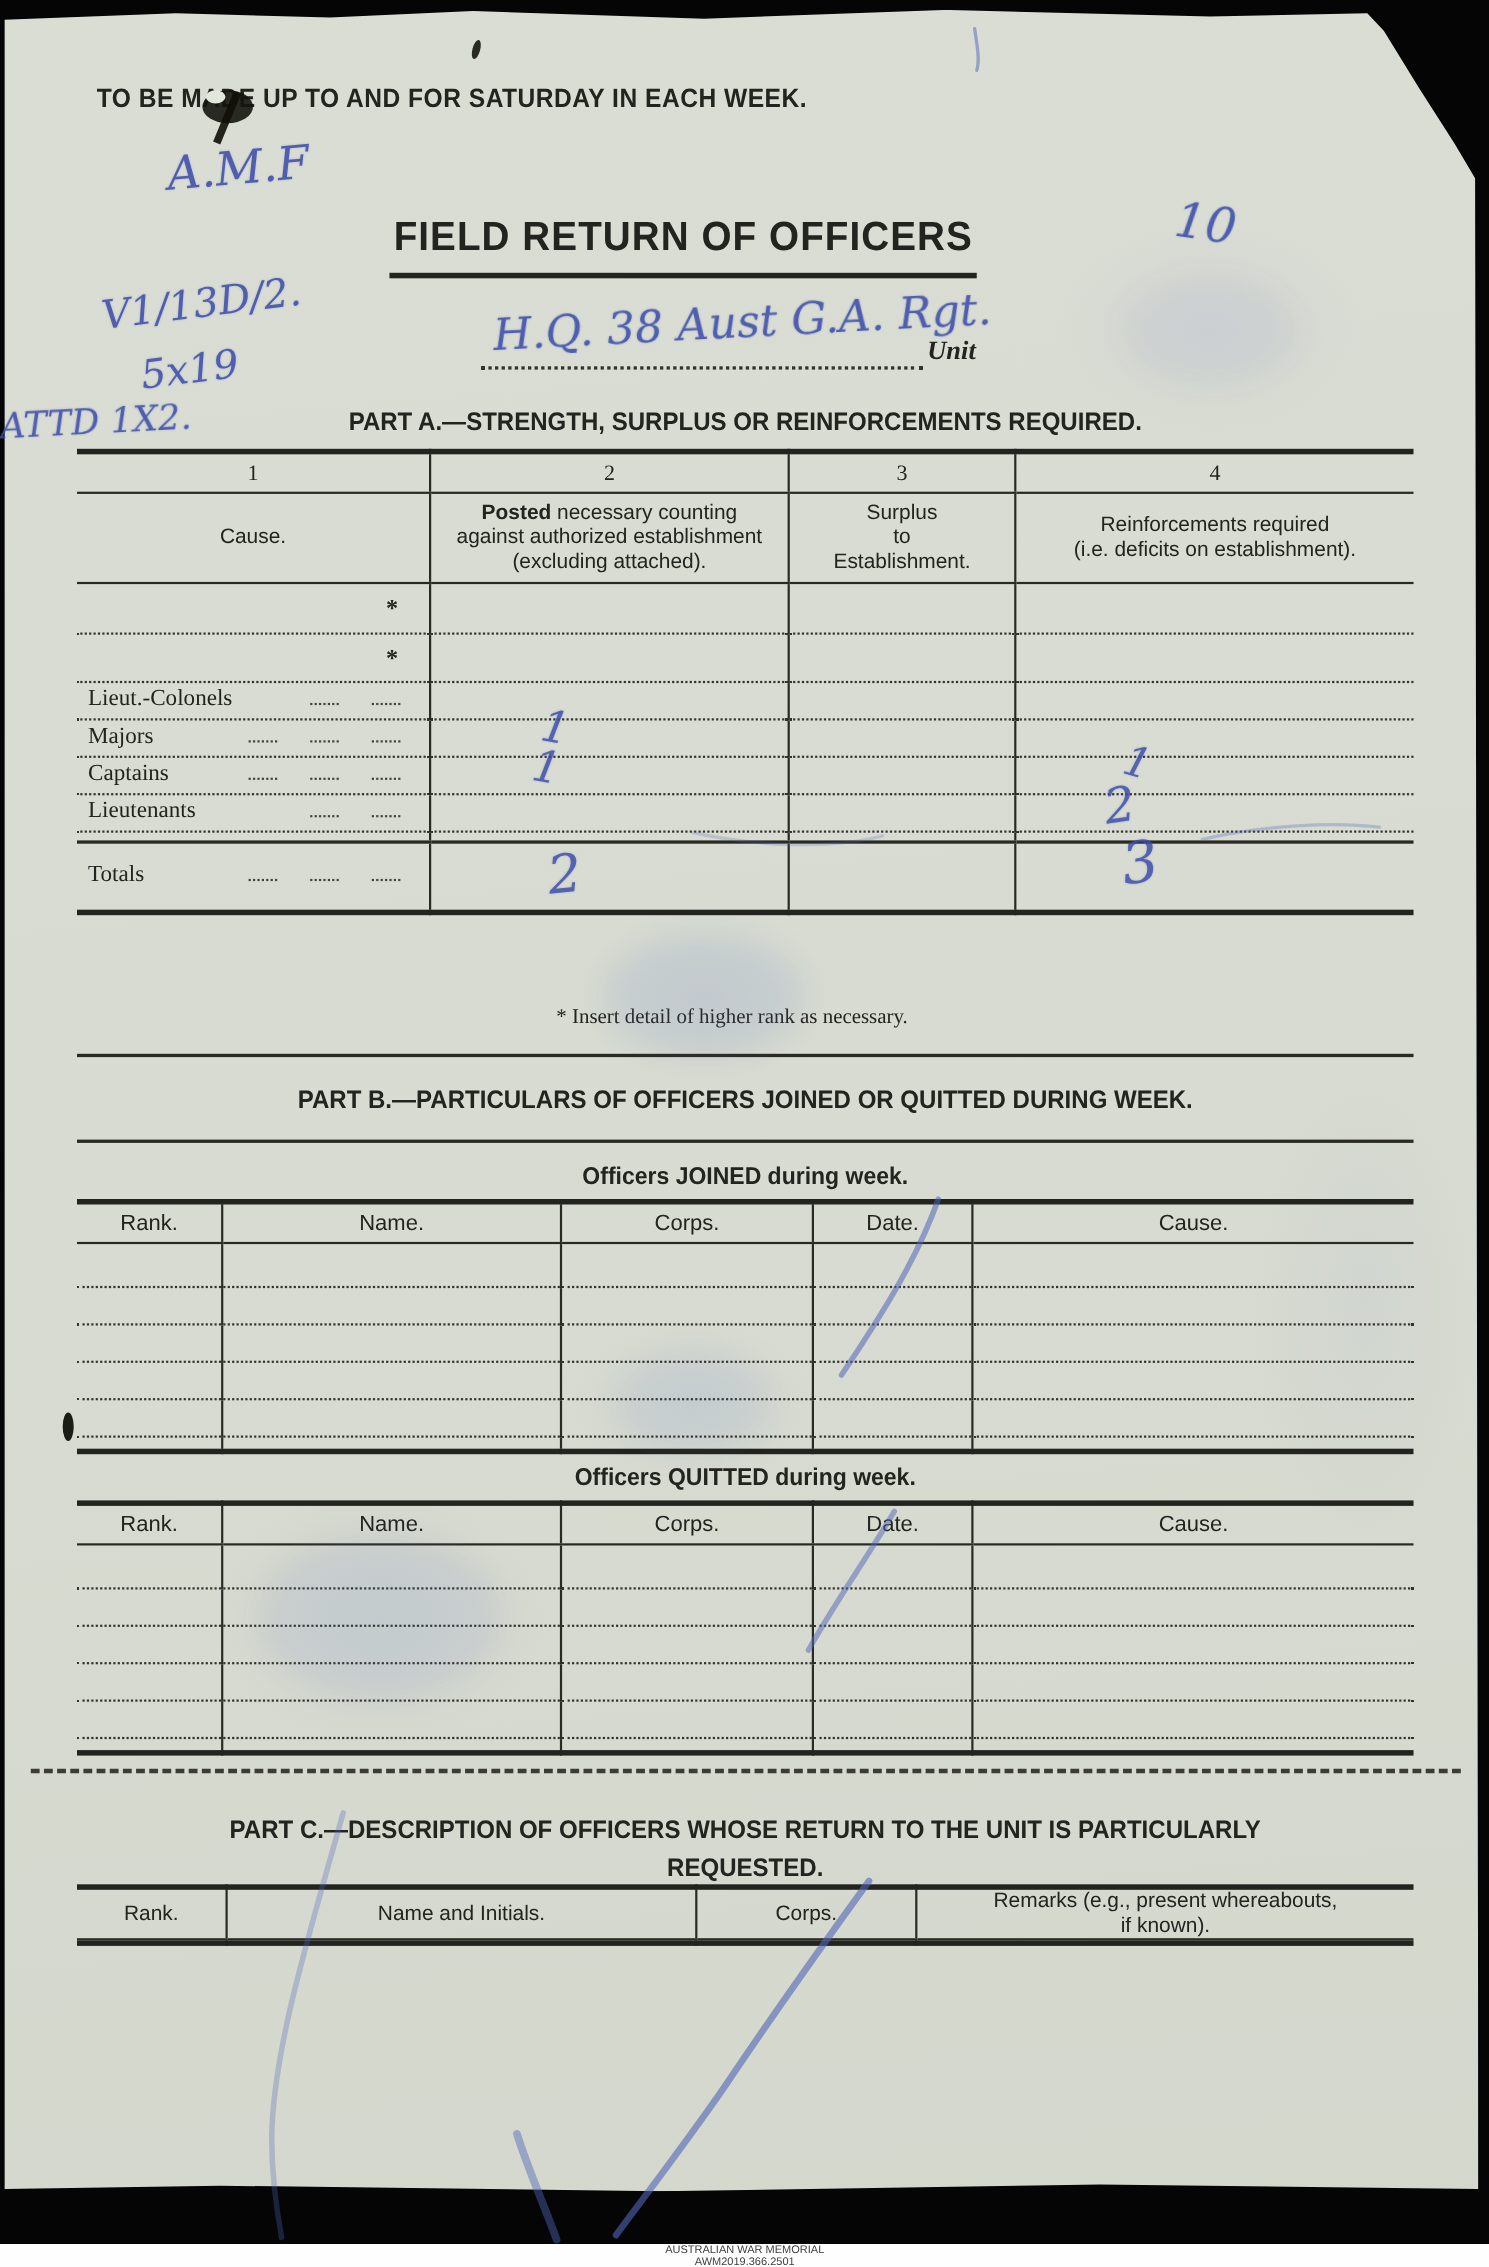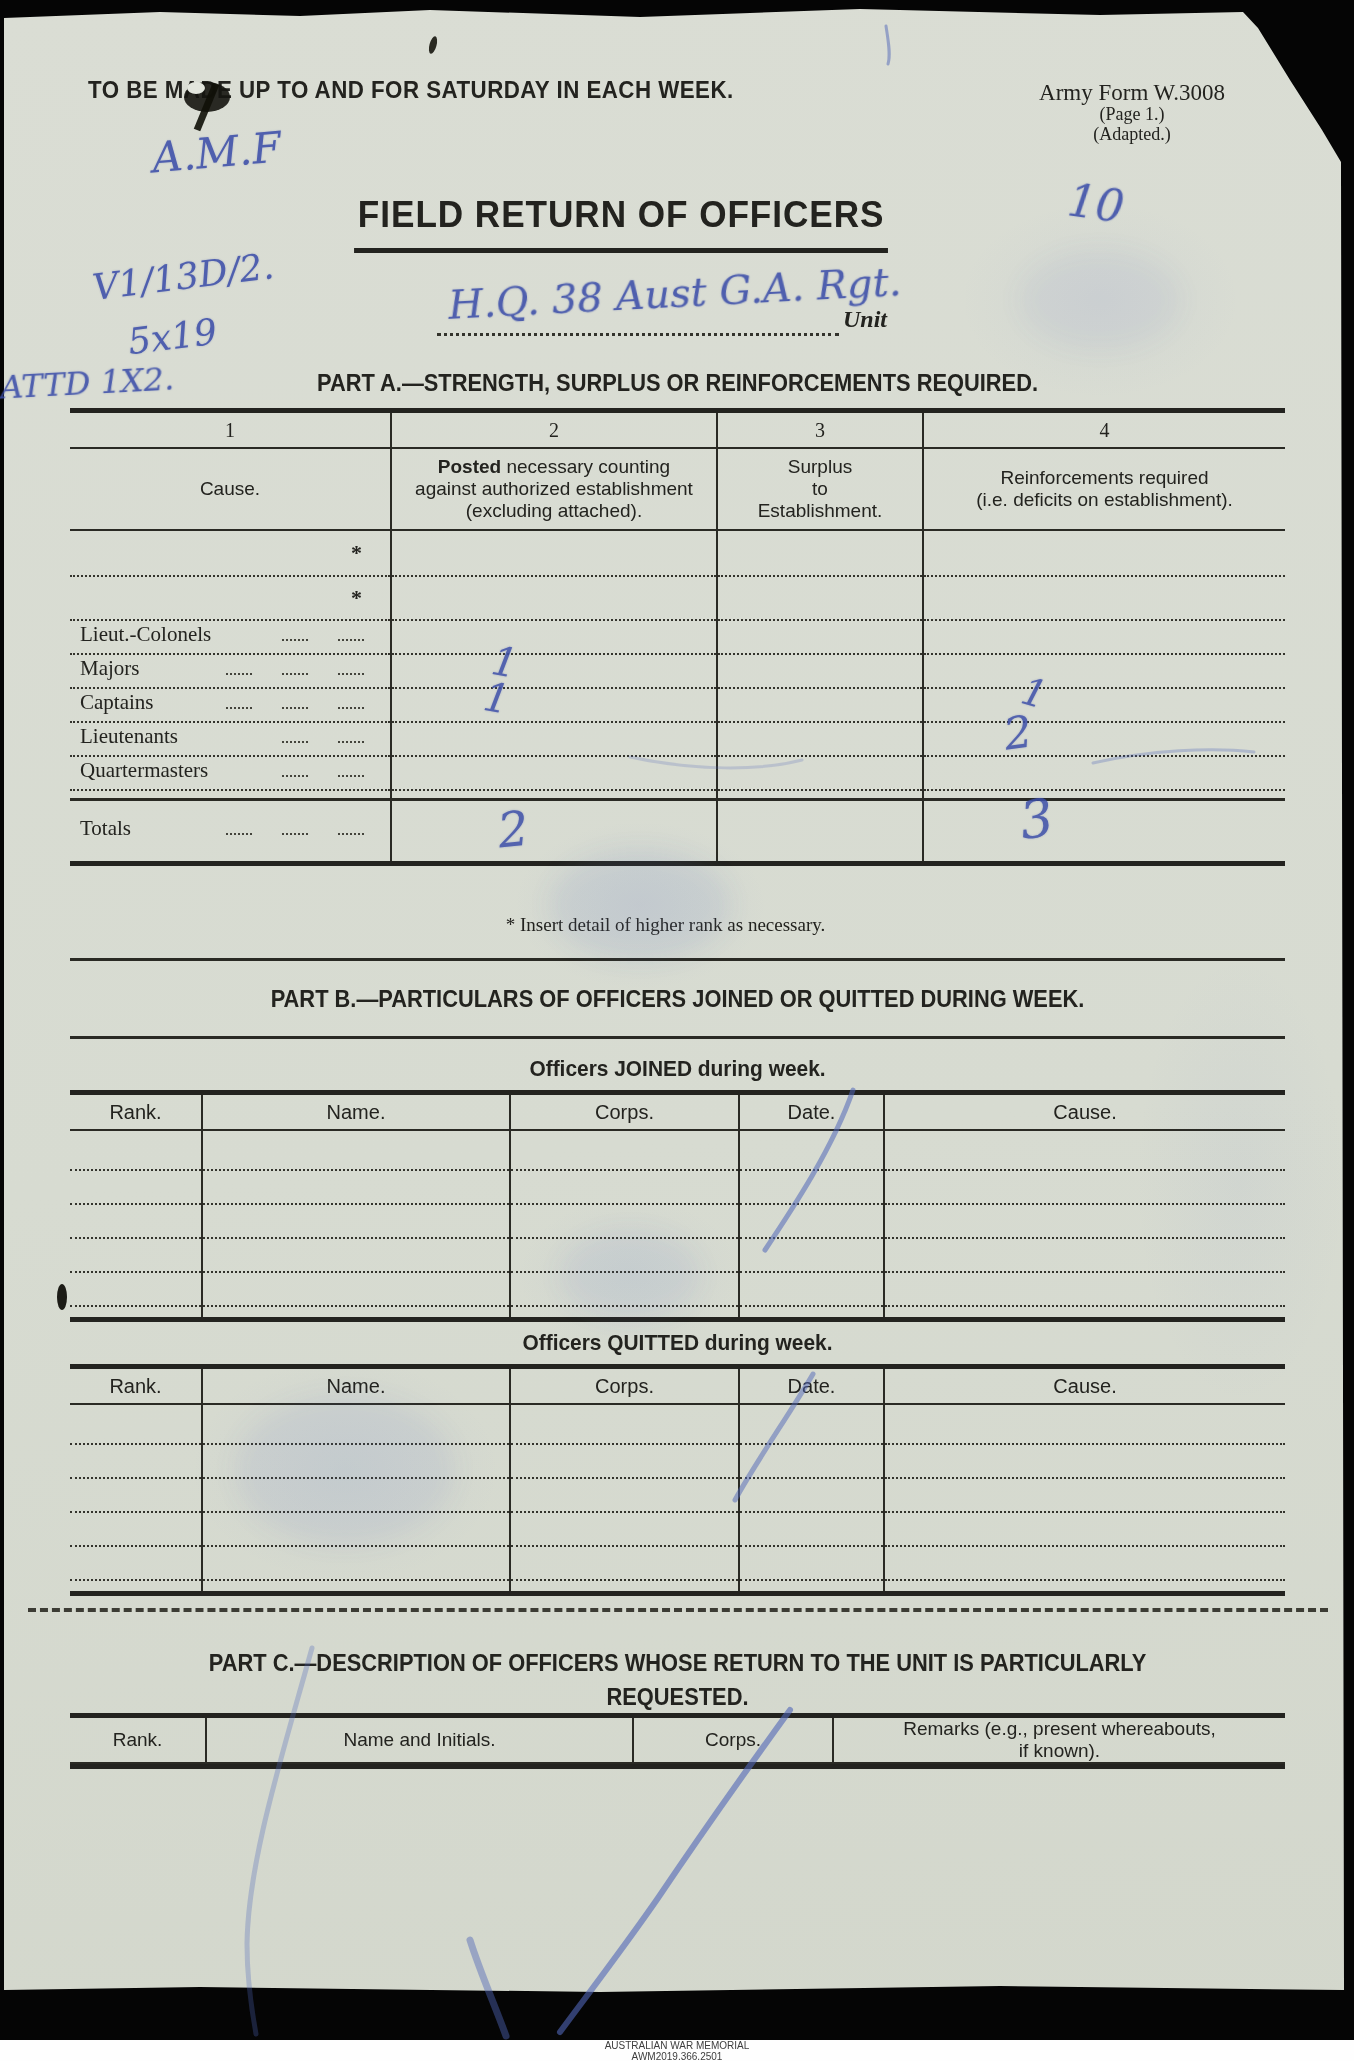--- a/index.html
+++ b/index.html
@@ -70,25 +70,20 @@
 </head>
 <body>
 
 <div class="page">
   <div class="paper"></div>
 
   <div class="content">
 
     <div class="abs gothic cond" style="left:88px;top:76px;font-size:24px;letter-spacing:.5px;">TO BE MADE UP TO AND FOR SATURDAY IN EACH WEEK.</div>
 
-    <div class="abs serif ctr" style="left:1012px;top:80px;width:240px;line-height:1.1;">
-      <div style="font-size:23px;">Army Form W.3008</div>
-      <div style="font-size:18px;">(Page 1.)</div>
-      <div style="font-size:18px;">(Adapted.)</div>
-    </div>
 
     <div class="abs" style="left:340px;top:194px;width:650px;text-align:left;">
       <span class="gothic condc" style="display:inline-block;font-size:37px;letter-spacing:1px;
             border-bottom:5px solid #23231f;padding:0 4px 12px 4px;">FIELD RETURN OF OFFICERS</span>
     </div>
 
     <div class="abs dotline" style="left:437px;top:300px;width:402px;height:33px;"></div>
     <div class="abs serif" style="left:843px;top:306px;font-size:24px;font-style:italic;font-weight:bold;font-family:Liberation Serif, serif;">Unit</div>
     <div class="abs hw" style="left:448px;top:270px;font-size:40px;transform:rotate(-3deg);">H.Q. 38 Aust G.A. Rgt.</div>
 
@@ -191,32 +186,20 @@
                 <span>Lieutenants</span>
                 <i class="dots ml"></i>
                 <i class="dots m2"></i>
               </div>
             </td>
         <td></td>
             <td></td>
         <td>
               <span class="hand" style="left:80px;top:-16px;font-size:44px;transform:rotate(-8deg);">2</span>
             </td>
-      </tr>
-      <tr class="body rr">
-        <td>
-              <div class="rankline">
-                <span>Quartermasters</span>
-                <i class="dots ml"></i>
-                <i class="dots m2"></i>
-              </div>
-            </td>
-        <td></td>
-            <td></td>
-            <td></td>
       </tr>
       <tr class="spacer">
         <td></td>
             <td></td>
             <td></td>
             <td></td>
       </tr>
       <tr class="totals">
         <td>
               <div class="rankline">

